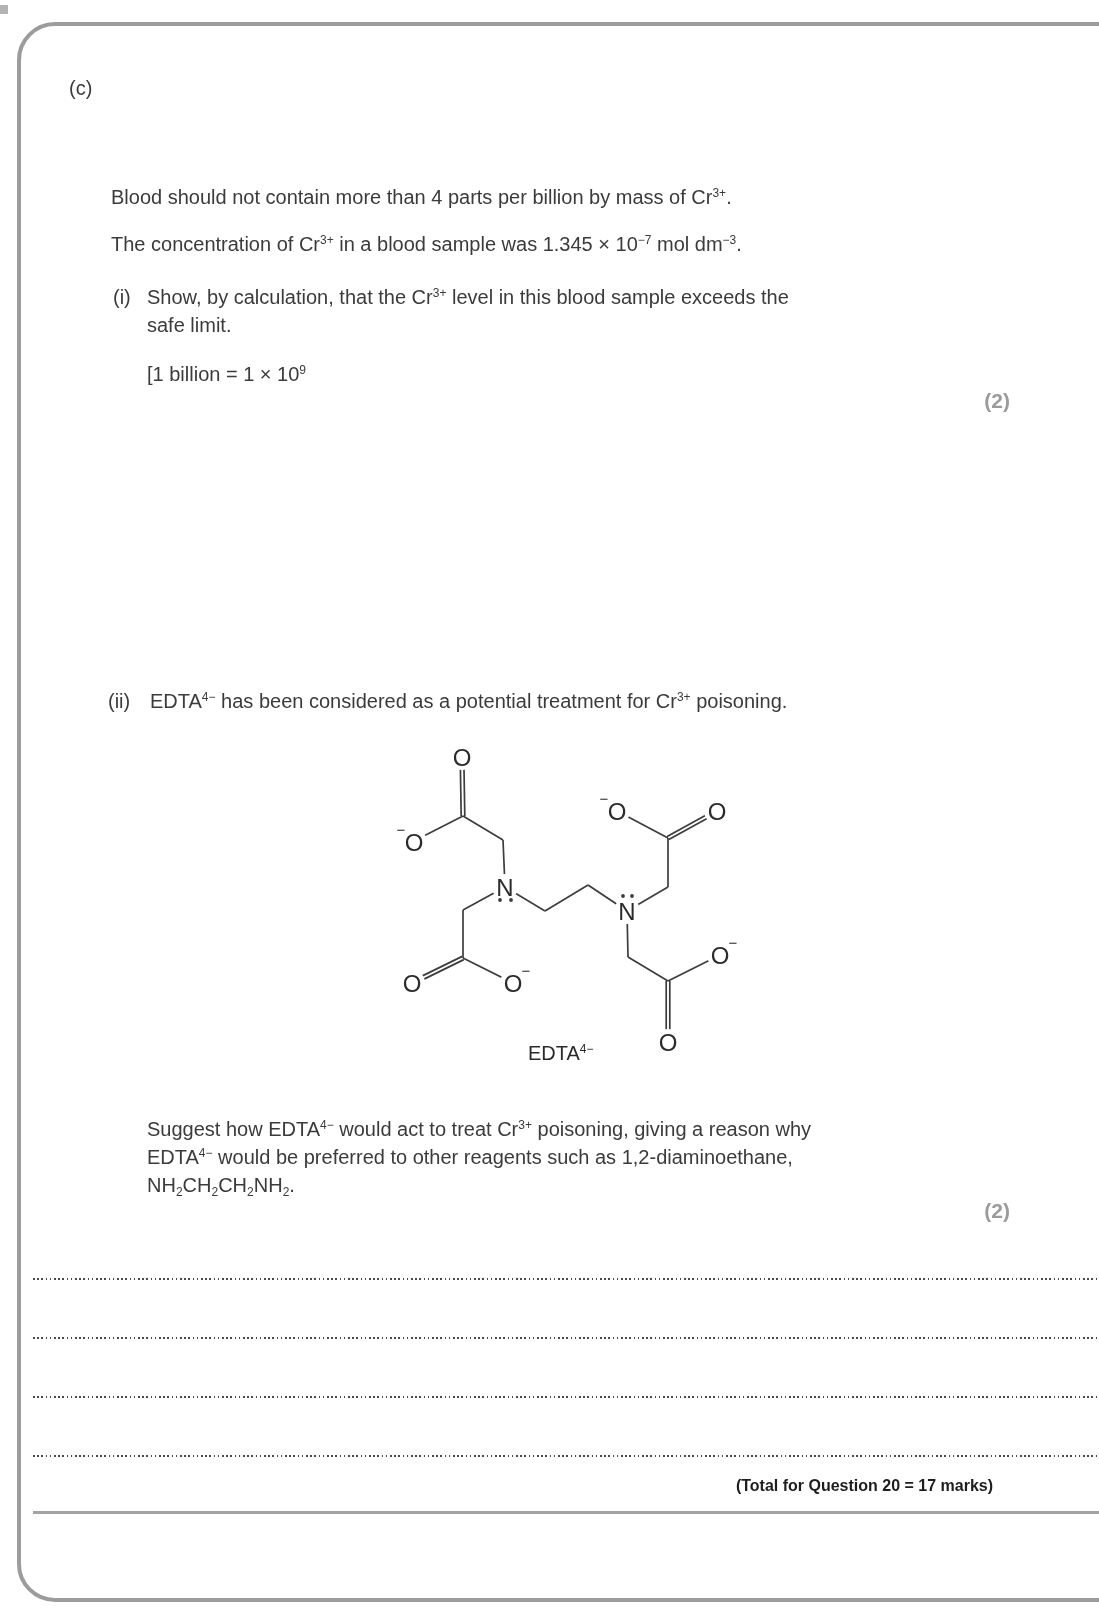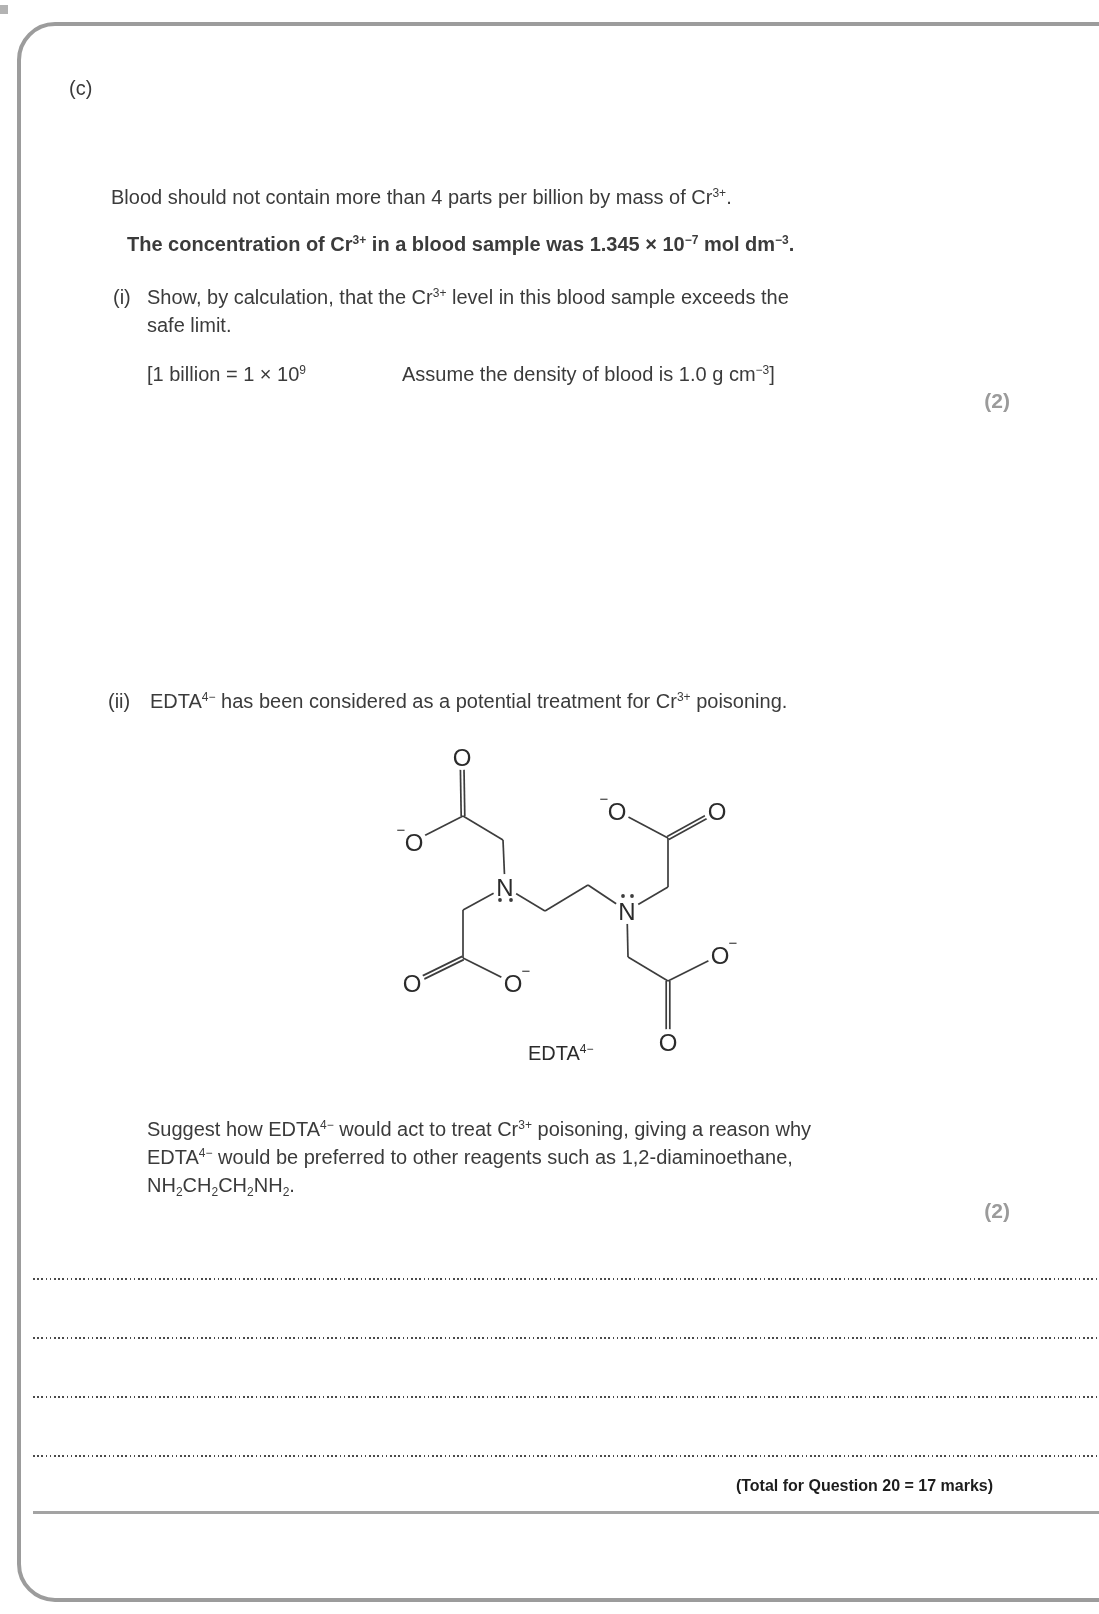--- a/index.html
+++ b/index.html
@@ -34,31 +34,30 @@
 
 <div class="corner-mark"></div>
 <div class="frame"></div>
 
 <div class="abs row txt" style="left:69px;top:74px;width:900px;">
   <span class="plabel" style="width:42px;">(c)</span>
 </div>
 
 <div class="abs txt" style="left:111px;top:183px;">Blood should not contain more than 4 parts per billion by mass of Cr<sup>3+</sup>.</div>
 
-<div class="abs txt" style="left:127px;top:230px;font-weight:bold;">The concentration of Cr<sup>3+</sup> in a blood sample was 1.345 × 10<sup>−7</sup> mol dm<sup>−3</sup>.</div>
+<div class="abs txt" style="left:111px;top:230px;">The concentration of Cr<sup>3+</sup> in a blood sample was 1.345 × 10<sup>−7</sup> mol dm<sup>−3</sup>.</div>
 
 <div class="abs row txt" style="left:113px;top:283px;width:880px;">
   <span class="plabel" style="width:34px;">(i)</span>
   <div>Show, by calculation, that the Cr<sup>3+</sup> level in this blood sample exceeds the<br>safe limit.</div>
 </div>
 
 <div class="abs row txt" style="left:147px;top:360px;gap:20px;">
   <span>[1 billion = 1 × 10<sup>9</sup></span>
   <span style="width:56px;"></span>
-  <span>Assume the density of blood is 1.0 g cm<sup>−3</sup>]</span>
 </div>
 
 <div class="marks" style="right:89px;top:389px;">(2)</div>
 
 <div class="abs row txt" style="left:108px;top:687px;width:900px;">
   <span class="plabel" style="width:42px;">(ii)</span>
   <div>EDTA<sup>4−</sup> has been considered as a potential treatment for Cr<sup>3+</sup> poisoning.</div>
 </div>
 
 <svg class="abs" style="left:390px;top:718px;" width="370" height="340" viewBox="0 0 370 340" role="img">

